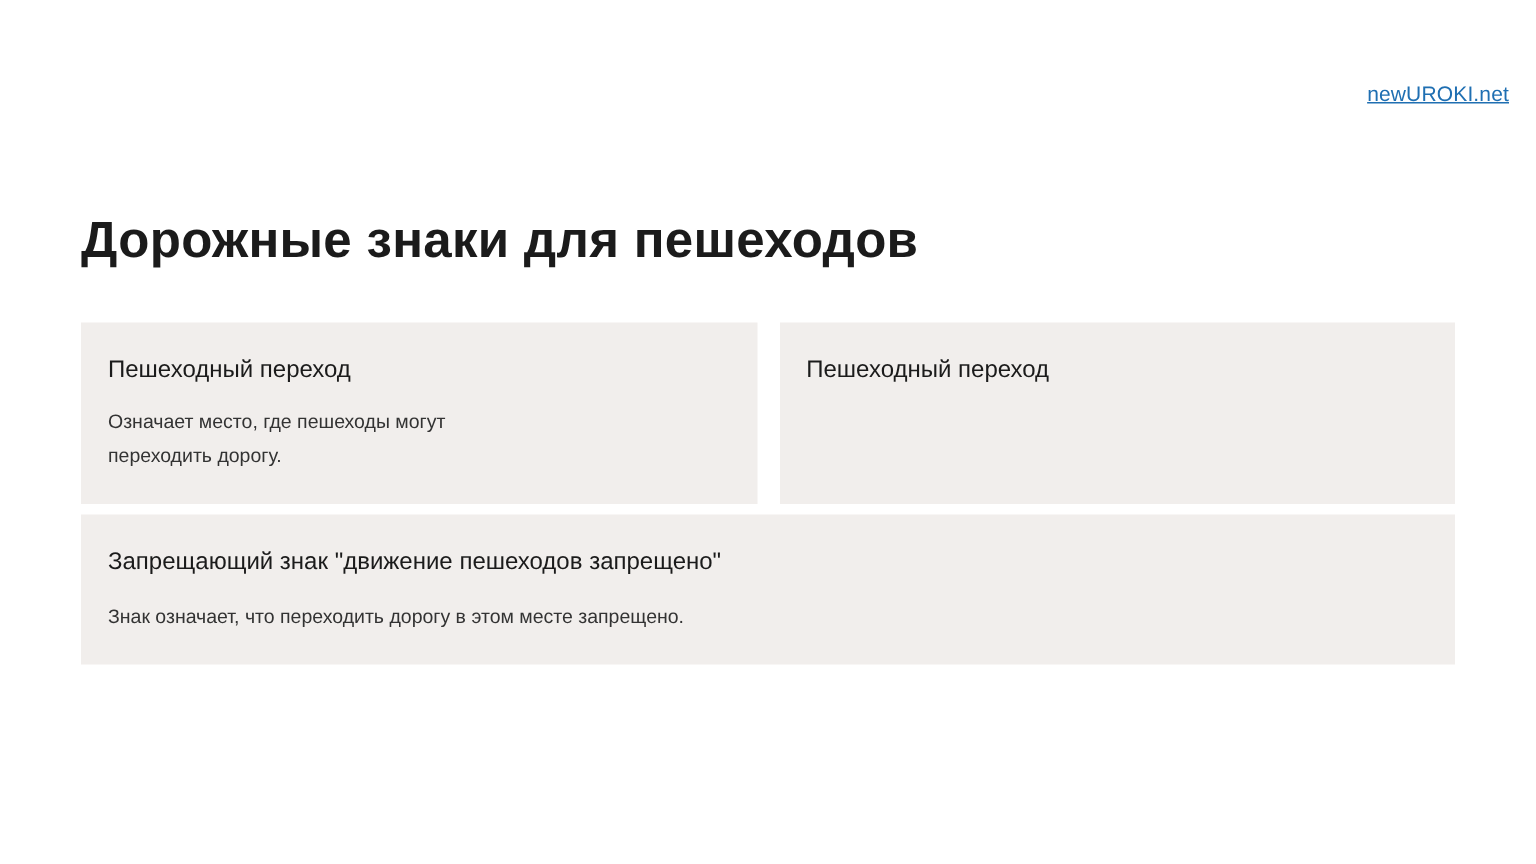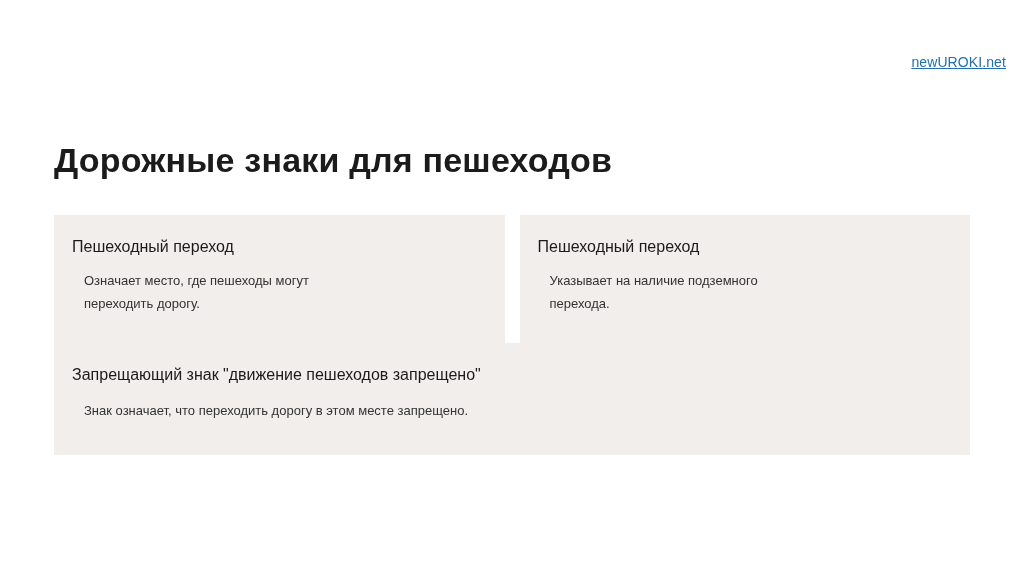--- a/index.html
+++ b/index.html
@@ -62,21 +62,21 @@
     font-size: 16px;
     font-weight: 400;
     color: #1b1b1b;
     margin: 0 0 14px 0;
     line-height: 1.2;
   }
   .card-text {
     font-size: 13px;
     color: #333333;
     line-height: 1.75;
-    margin: 12px;
+    margin: 0;
     max-width: 270px;
   }
   .wide-card {
     position: absolute;
     left: 54px;
     top: 343px;
     width: 916px;
     min-height: 96px;
     background: #f1eeec;
     box-sizing: border-box;
@@ -100,21 +100,20 @@
 
   <div class="cards-row">
 
     <div class="card">
       <div class="card-title">Пешеходный переход</div>
       <div class="card-text">Означает место, где пешеходы могут переходить дорогу.</div>
     </div>
 
     <div class="card">
       <div class="card-title">Пешеходный переход</div>
-      <div class="card-text">Указывает на наличие подземного перехода.</div>
     </div>
 
 
   </div>
 
   <div class="wide-card">
     <div class="card-title">Запрещающий знак "движение пешеходов запрещено"</div>
     <div class="card-text">Знак означает, что переходить дорогу в этом месте запрещено.</div>
   </div>
 

